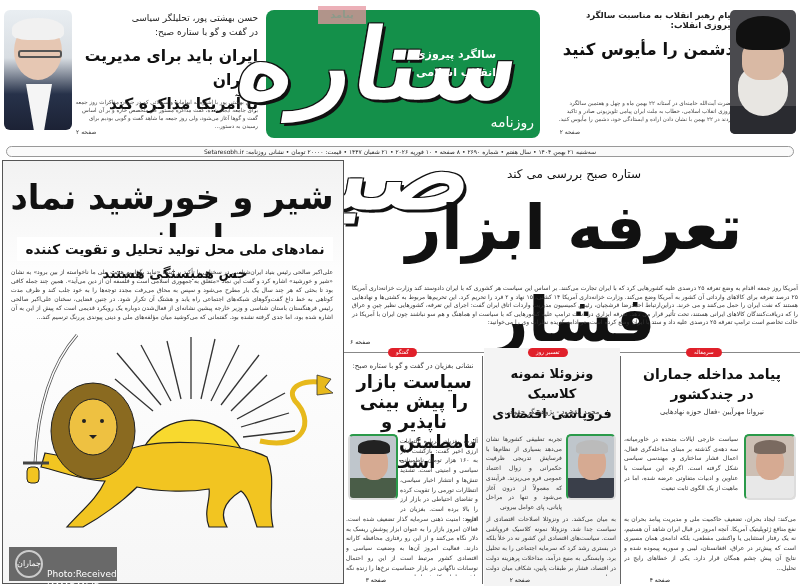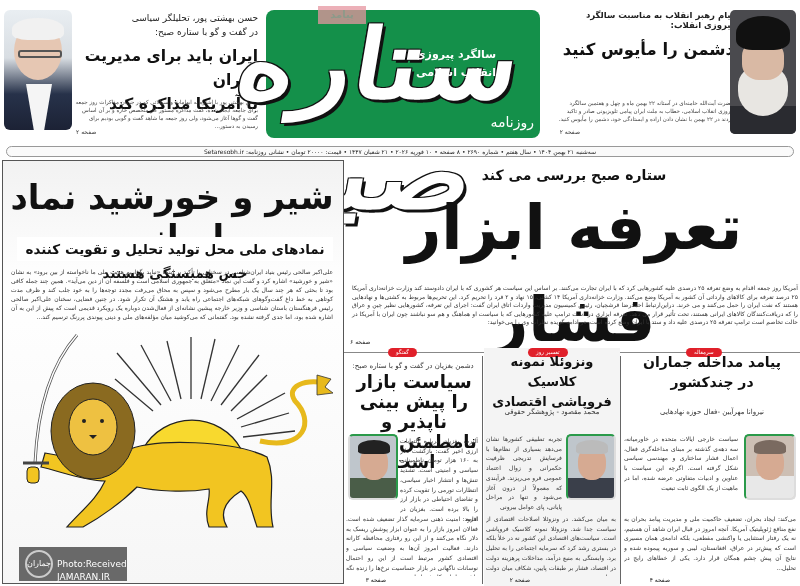--- a/index.html
+++ b/index.html
@@ -40,36 +40,36 @@
 
 
 .datebar{left:6px;top:146px;width:788px;height:11px;border:1px solid #999;border-radius:6px;font-size:6px;line-height:9px;text-align:center;color:#222;background:#fafafa}
 
 
 .feature{left:2px;top:160px;width:342px;height:424px;border:1px solid #555;background:linear-gradient(180deg,#f2f2f2,#fff 30%,#f6f6f6)}
 .feature .title{position:absolute;right:8px;top:16px;width:326px;font-size:34px;font-weight:bold;line-height:40px;text-align:center;letter-spacing:-1px}
 .feature .sub{position:absolute;left:14px;top:76px;width:316px;height:24px;background:#fff;font-size:13.5px;font-weight:bold;line-height:24px;text-align:center}
 .feature .body{position:absolute;right:10px;top:106px;width:322px;font-size:6px;line-height:9px;color:#333;text-align:justify}
 .feature svg{position:absolute;left:2px;top:170px}
-.feature .credit{position:absolute;left:16px;top:386px;width:108px;height:34px;background:rgba(80,80,80,.85);color:#fff;font-size:9px;line-height:13px;padding:11px 0 0 38px}
+.feature .credit{position:absolute;left:6px;top:386px;width:108px;height:34px;background:rgba(80,80,80,.85);color:#fff;font-size:9px;line-height:13px;padding:21px 0 0 38px}
 .feature .credit .seal{position:absolute;left:6px;top:3px;width:28px;height:28px;border-radius:50%;border:2px solid #ccc;font-size:8px;text-align:center;line-height:24px;font-family:"DejaVu Serif",serif}
 
 
 .lead{left:348px;top:160px;width:452px;height:186px}
-.lead .kicker{position:absolute;left:0;top:7px;width:452px;text-align:center;font-size:14px;font-weight:bold}
+.lead .kicker{position:absolute;left:0;top:7px;width:452px;text-align:center;font-size:12px;font-weight:normal}
 .lead .title{position:absolute;left:0;top:22px;width:452px;text-align:center;font-size:62px;font-weight:bold;line-height:92px;letter-spacing:-2px}
 .lead .body{position:absolute;right:2px;top:124px;width:446px;font-size:6px;line-height:8.5px;color:#333;text-align:justify}
 .lead .page{position:absolute;left:2px;top:178px;font-size:6px}
 .vline{position:absolute;background:#666;width:1px}
 
 
 .colrule{left:344px;top:352px;width:456px;height:1px;background:#888}
 .col{top:348px;height:238px}
 .col .tag{position:absolute;top:0;height:9px;padding:0 8px;border-radius:5px;background:#e0202a;color:#fff;font-size:5.5px;line-height:9px}
-.col .title{position:absolute;top:4px;font-size:14px;font-weight:bold;line-height:20px;text-align:center}
+.col .title{position:absolute;top:16px;font-size:14px;font-weight:bold;line-height:20px;text-align:center}
 .col .kicker{position:absolute;font-size:7px;color:#333;text-align:center}
 .col .byline{position:absolute;font-size:7px;color:#333;text-align:center}
 .col .body{position:absolute;font-size:6px;line-height:9.7px;color:#333;text-align:justify}
 .col .photo{position:absolute;width:50px;height:62px;border-radius:5px;border:2px solid #2a9a4a;border-right-color:#ddd;border-bottom-color:#ddd;overflow:hidden;background:#bfc6cc}
 .col .photo .f{position:absolute;left:10px;top:10px;width:28px;height:34px;border-radius:45%;background:#d6aa92}
 .col .photo .h{position:absolute;left:8px;top:4px;width:32px;height:14px;border-radius:50% 50% 20% 20%;background:#222}
 .col .photo .b{position:absolute;left:0;top:42px;width:50px;height:22px;background:#2e3d55}
 .col .page{position:absolute;font-size:6px}
 
 .c1{left:622px;width:178px}
@@ -206,21 +206,21 @@
       <div class="f"></div>
       <div class="h" style="background:#bbb"></div>
   </div>
   <div class="body" style="right:58px;top:86px;width:76px;height:92px;overflow:hidden">تجربه تطبیقی کشورها نشان می‌دهد بسیاری از نظام‌ها با فرسایش تدریجی ظرفیت حکمرانی و زوال اعتماد عمومی فرو می‌ریزند. فرآیندی که معمولاً از درون آغاز می‌شود و تنها در مراحل پایانی، پای عوامل بیرونی</div>
   <div class="body" style="right:4px;top:166px;width:130px;height:62px;overflow:hidden">به میان می‌کشد. در ونزوئلا اصلاحات اقتصادی از سیاست جدا شد. ونزوئلا نمونه کلاسیک فروپاشی است. سیاست‌های اقتصادی این کشور نه در خلأ بلکه در بستری رشد کرد که سرمایه اجتماعی را به تحلیل برد. وابستگی به منبع درآمد، مداخلات پرهزینه دولت در اقتصاد، فشار بر طبقات پایین، شکاف میان دولت و جامعه.</div>
   <div class="page" style="right:90px;top:228px">صفحه ۲</div>
 </div>
 
 <div class="abs col c3 rtl">
   <div class="tag" style="left:44px">گفتگو</div>
-  <div class="kicker" style="left:2px;top:14px;width:134px">دشمن بغزیان در گفت و گو با ستاره صبح:</div>
+  <div class="kicker" style="left:2px;top:14px;width:134px">نشانی بغزیان در گفت و گو با ستاره صبح:</div>
   <div class="title" style="left:2px;top:24px;width:136px;font-size:18px">
     <div>سیاست بازار را پیش بینی</div>
     <div>ناپذیر و نامطمئن کرده است</div>
   </div>
   <div class="photo" style="left:4px;top:86px;height:66px;border-left-color:#ddd;border-right-color:#2a9a4a">
     <div class="b" style="background:#4a5d48"></div>
       <div class="f"></div>
       <div class="h"></div>
   </div>
   <div class="body" style="right:4px;top:88px;width:78px;height:90px;overflow:hidden">آلبرت بغزیان درباره التهابات ارزی اخیر گفت: بازگشت دلار به ۱۶۰ هزار تومان ناطمینانی سیاسی و امنیتی است. تشدید تنش‌ها و انتشار اخبار سیاسی، انتظارات تورمی را تقویت کرده و تقاضای احتیاطی در بازار ارز را بالا برده است. بغزیان در ادامه</div>

